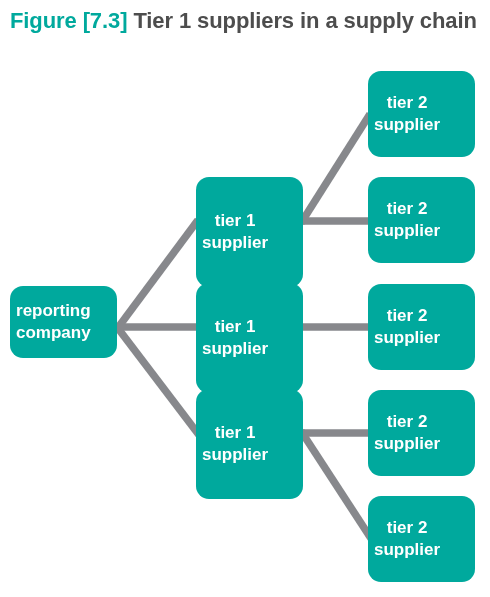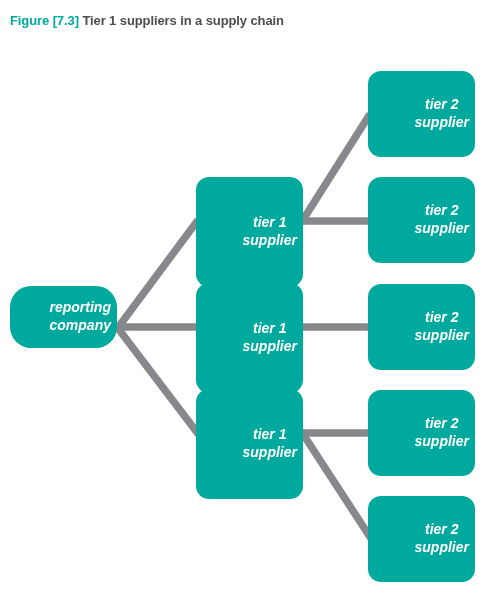--- a/index.html
+++ b/index.html
@@ -16,21 +16,21 @@
     -webkit-font-smoothing: antialiased;
   }
 
   
   #figure-title {
     position: absolute;
     left: 10px;
     top: 8px;
     width: 470px;
     height: 26px;
-    font-size: 13px;
+    font-size: 22px;
     font-weight: bold;
     letter-spacing: -0.1px;
     white-space: nowrap;
     line-height: 26px;
   }
   #figure-title .fig-label {
     color: #00A99D;
   }
   #figure-title .fig-caption {
     color: #4D4D4D;
@@ -52,43 +52,41 @@
     height: 557px;
   }
 
   
   .node {
     position: absolute;
     background: #00A99D;
     border-radius: 13px;
     display: flex;
     align-items: center;
-    justify-content: flex-end;
+    justify-content: flex-start;
     text-align: center;
     color: #ffffff;
-    font-style: italic;
     font-weight: bold;
-    font-size: 14px;
+    font-size: 17px;
     line-height: 1.28;
     box-sizing: border-box;
     z-index: 2;
   }
   .node .node-label {
     display: block;
     white-space: pre-line;
     padding: 0 6px;
   }
 
   
   .node.reporting {
     left: 10px;
     top: 246px;
     width: 107px;
-    height: 62px;
-    border-radius: 21px;
+    height: 72px;
   }
   
   .node.tier1 {
     left: 196px;
     width: 107px;
     height: 110px;
   }
   .node.tier1.r0 { top: 137px; }
   .node.tier1.r1 { top: 243px; }
   .node.tier1.r2 { top: 349px; }

